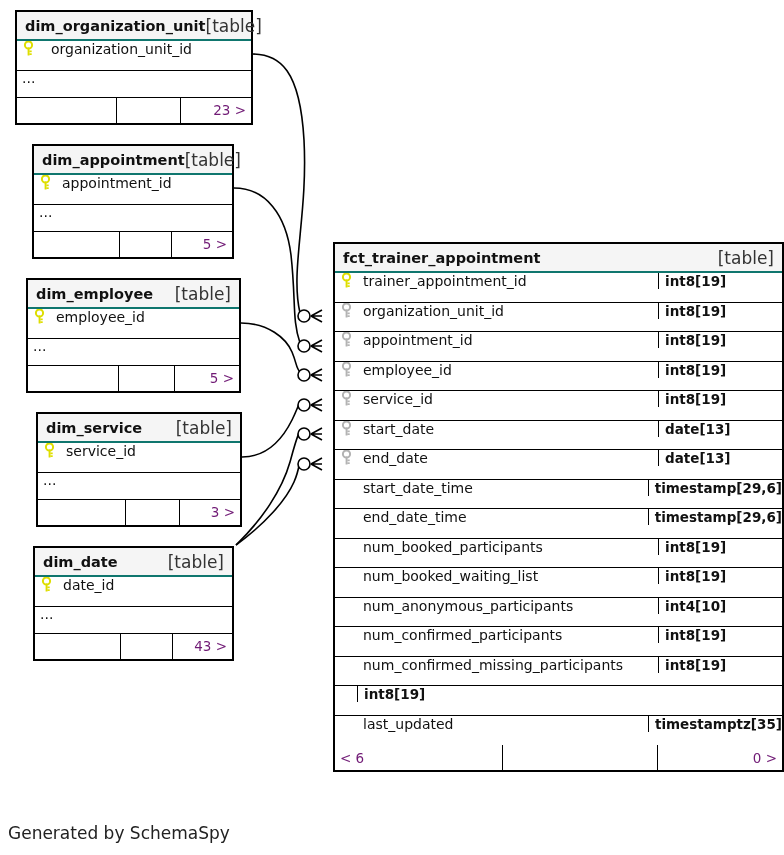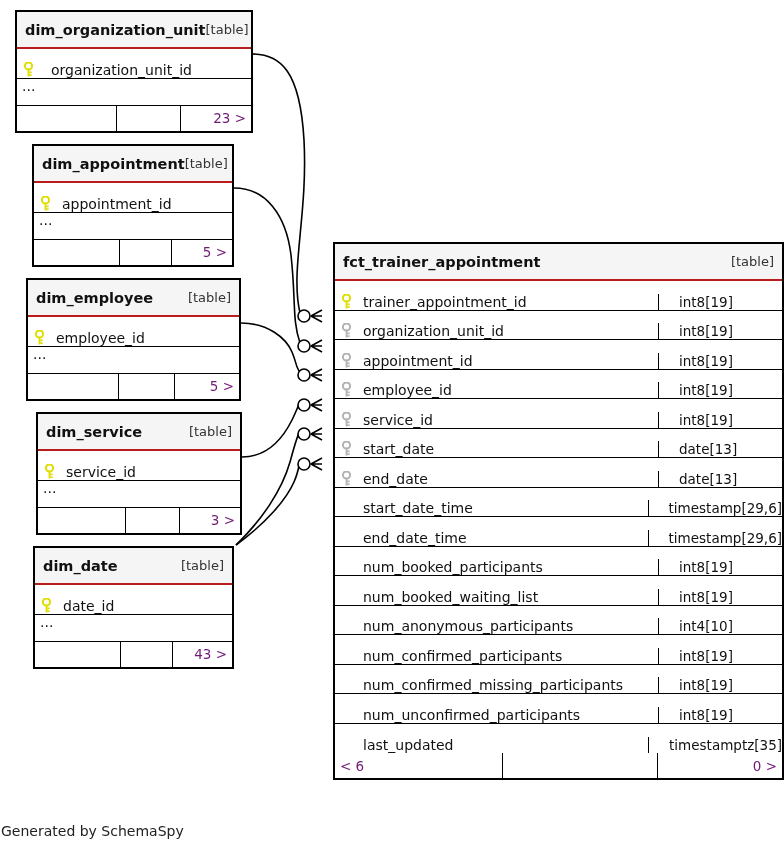--- a/index.html
+++ b/index.html
@@ -36,39 +36,39 @@
     background: #ffffff;
     border: 2px solid #000000;
     box-sizing: border-box;
     z-index: 2;
   }
   .tbl-head {
     display: flex;
     align-items: center;
     justify-content: space-between;
     background: #f5f5f5;
-    border-bottom: 2px solid #b91c1c;
+    border-bottom: 2px solid #0f766e;
     box-sizing: border-box;
     padding: 0 8px;
-    height: 37px;
+    height: 29px;
   }
   .tbl-name {
     font-weight: bold;
     font-size: 14.5px;
     color: #111111;
     white-space: nowrap;
   }
   .tbl-tag {
-    font-size: 13px;
+    font-size: 17px;
     color: #333333;
     white-space: nowrap;
   }
   .row {
     display: flex;
-    align-items: flex-end;
+    align-items: flex-start;
     border-bottom: 1.5px solid #000000;
     box-sizing: border-box;
     height: 29.5px;
     background: #ffffff;
   }
   .row:last-child { border-bottom: none; }
   .col-name {
     display: flex;
     align-items: center;
     flex: 1 1 auto;
@@ -78,24 +78,25 @@
     color: #111111;
     white-space: nowrap;
     overflow: hidden;
   }
   .col-type {
     display: flex;
     align-items: center;
     flex: 0 0 auto;
     border-left: 1.5px solid #000000;
     box-sizing: border-box;
-    padding-left: 20px;
+    padding-left: 6px;
     font-size: 13.5px;
     color: #111111;
     white-space: nowrap;
+    font-weight: bold;
   }
 
   
   .keycell {
     flex: 0 0 22px;
     display: flex;
     align-items: center;
     justify-content: center;
   }
   .keyglyph { display: block; }
@@ -129,23 +130,23 @@
     color: #701a75;
     height: 100%;
     padding: 0 5px;
   }
   .foot-left { justify-content: flex-start; }
   .foot-right { justify-content: flex-end; }
   .foot-div { border-left: 1.5px solid #000000; }
 
   .credit {
     position: absolute;
-    left: 1px;
+    left: 8px;
     top: 823px;
-    font-size: 14px;
+    font-size: 17px;
     color: #222222;
     z-index: 3;
   }
 </style>
 </head>
 <body>
 
 <div id="canvas">
 
   <svg id="edges" viewBox="0 0 784 855" width="784" height="855">
@@ -434,21 +435,20 @@
           <span class="col-name">num_confirmed_participants</span>
           <span class="col-type" style="flex: 0 0 124px;">int8[19]</span>
         </div>
         <div class="row">
           <span class="keyspacer"></span>
           <span class="col-name">num_confirmed_missing_participants</span>
           <span class="col-type" style="flex: 0 0 124px;">int8[19]</span>
         </div>
         <div class="row">
           <span class="keyspacer"></span>
-          <span class="col-name">num_unconfirmed_participants</span>
           <span class="col-type" style="flex: 0 0 124px;">int8[19]</span>
         </div>
         <div class="row">
           <span class="keyspacer"></span>
           <span class="col-name">last_updated</span>
           <span class="col-type" style="flex: 0 0 124px;">timestamptz[35]</span>
         </div>
       </div>
 
     <div class="row-foot">

